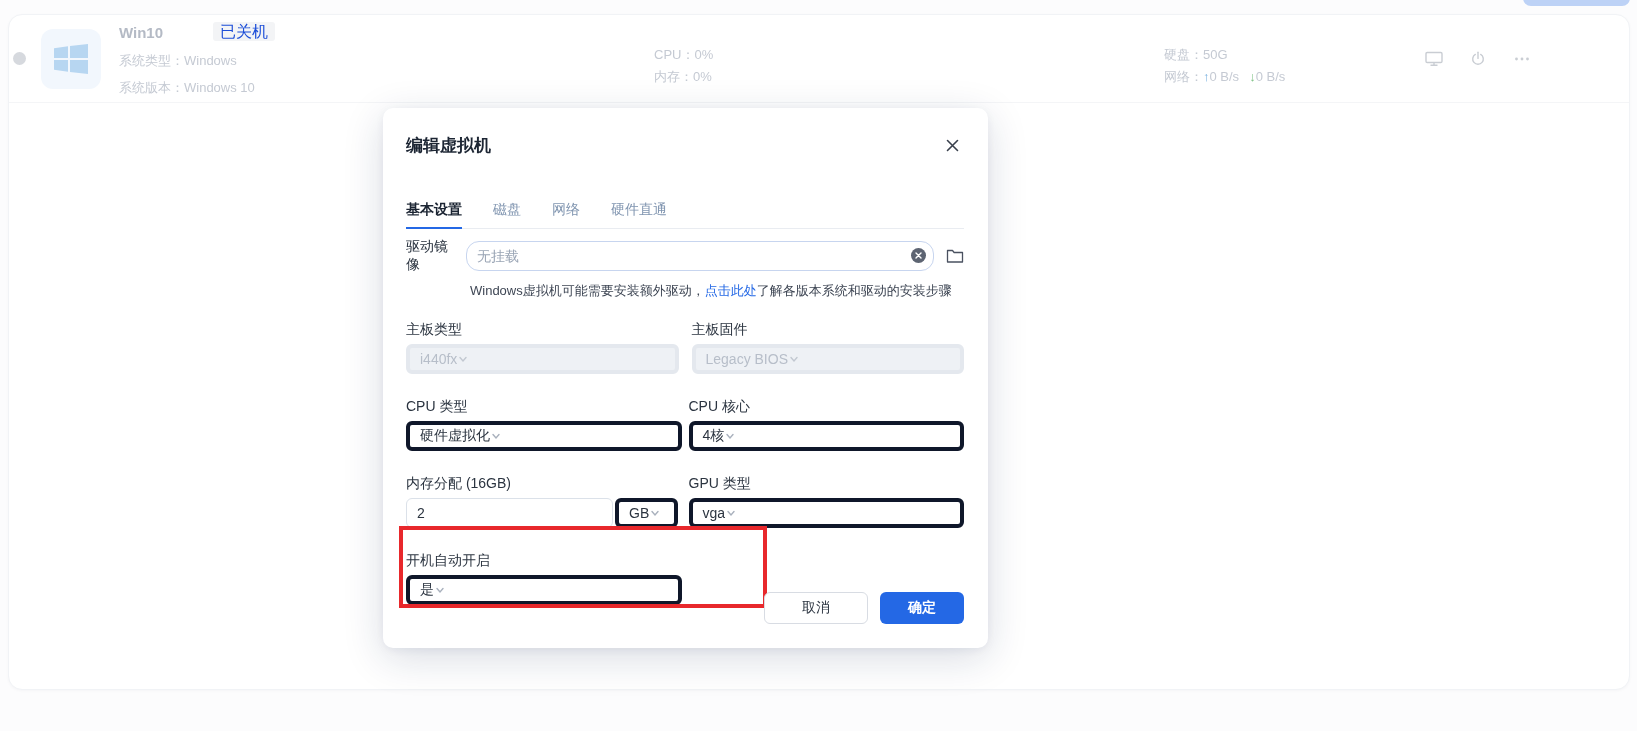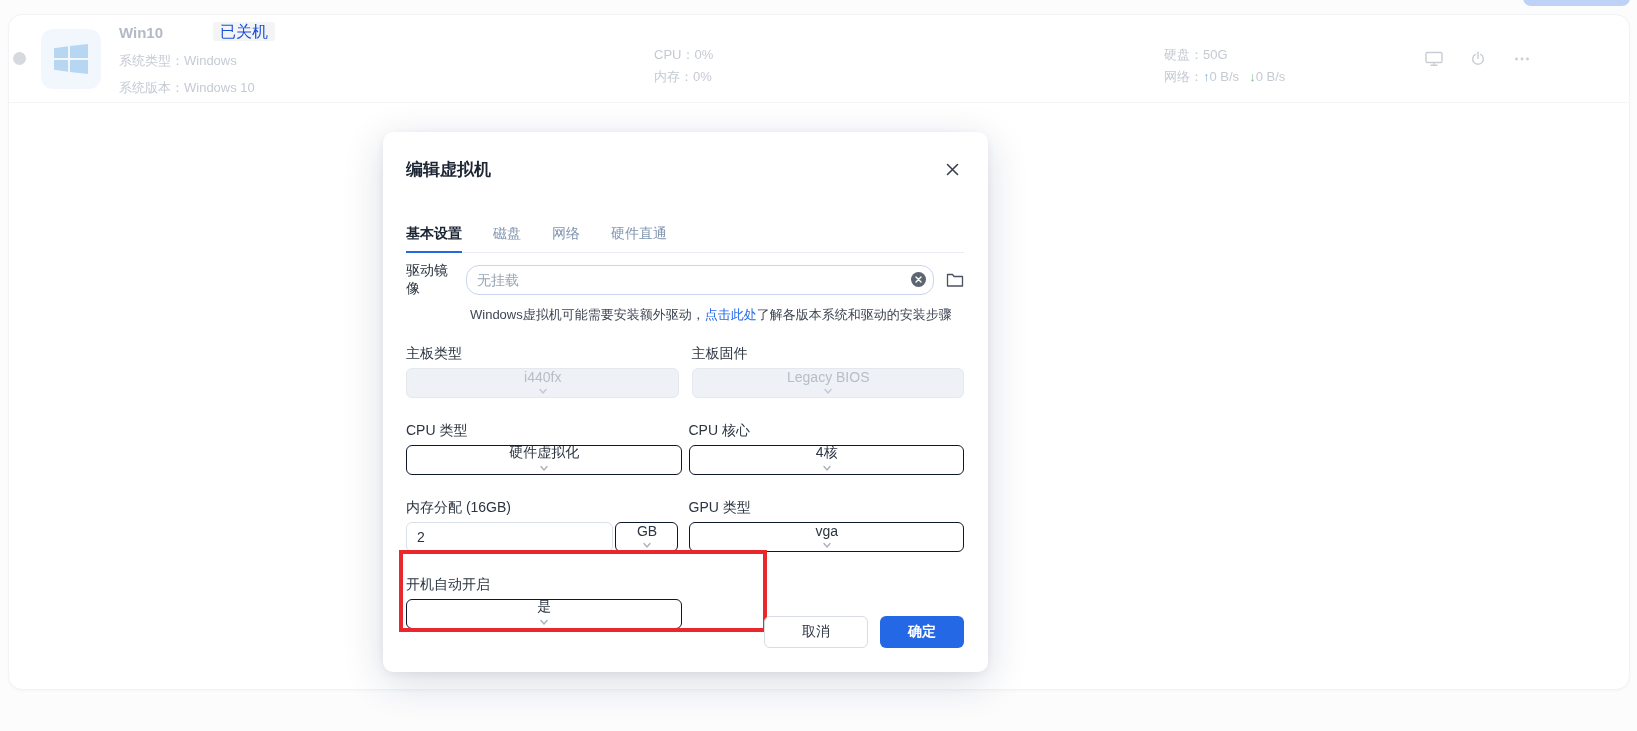--- a/index.html
+++ b/index.html
@@ -39,21 +39,21 @@
   .arrow-up   { color:#74aede; }
   .arrow-down { color:#7cc184; }
   .net-part { margin-right:10px; }
 
   .row-actions { position:absolute; right:98px; top:36px; display:flex; gap:26px; align-items:center; }
   .action-btn { width:18px; height:16px; display:flex; align-items:center; justify-content:center; cursor:pointer; }
 
   
   .modal { position:absolute; left:383px; top:108px; width:605px; height:540px;
     background:#fff; border-radius:10px; padding:0 24px 0 23px;
-    box-shadow:0 10px 40px rgba(20,40,80,0.16), 0 2px 8px rgba(20,40,80,0.06);margin-top:24px; }
+    box-shadow:0 10px 40px rgba(20,40,80,0.16), 0 2px 8px rgba(20,40,80,0.06); }
   .modal-header { display:flex; justify-content:space-between; align-items:flex-start; padding-top:28px; }
   .modal-title { font-size:17px; font-weight:bold; color:#1c2533; line-height:20px; }
   .modal-close { cursor:pointer; margin-top:2px; margin-right:4px; }
 
   .tabs { display:flex; gap:31px; margin-top:44px; border-bottom:1px solid #e9ecf1; }
   .tab { font-size:14px; color:#8095b0; padding-bottom:10px; line-height:16px; cursor:pointer; }
   .tab.active { color:#1c2533; font-weight:bold; border-bottom:2px solid #2468e5; margin-bottom:-1px; }
 
   .drive-row { display:flex; align-items:center; margin-top:9px; }
   .drive-label { width:54px; flex-shrink:0; font-size:14px; margin-right:6px; color:#2b3440; }
@@ -65,23 +65,23 @@
   .folder-btn { margin-left:12px; cursor:pointer; line-height:0; }
 
   .helper { margin:9px 0 0 64px; font-size:13px; color:#3e4654; line-height:16px; }
   .helper .link { color:#2468e5; cursor:pointer; }
 
   .grid-row { display:flex; gap:13px; }
   .mt-first { margin-top:22px; }
   .mt { margin-top:24px;gap:7px; }
   .col { flex:1; min-width:0; }
   .field-label { font-size:14px; color:#2b3440; margin-bottom:6px; line-height:17px; }
-  .select { height:30px; border:1px solid #0f172a; border-radius:6px; background:#fff;
-    display:flex; align-items:center; justify-content:flex-end; padding:0 9px 0 10px;
-    font-size:14px; color:#2b3440; cursor:pointer;flex-direction:column; }
+  .select { height:30px; border:4px solid #0f172a; border-radius:6px; background:#fff;
+    display:flex; align-items:center; justify-content:flex-start; padding:0 9px 0 10px;
+    font-size:14px; color:#2b3440; cursor:pointer; }
   .select.disabled { background:#eef1f5; border-color:#e4e8ee; color:#b7bec9; cursor:default; }
   .mem-row { display:flex; gap:2px; }
   .mem-input { width:207px; height:30px; border:1px solid #dbe1e9; border-radius:6px;
     padding:0 10px; font-size:14px; color:#2b3440; outline:none; }
   .unit-select { width:63px; flex-shrink:0; }
 
   .red-box { position:absolute; left:16px; top:418px; width:368px; height:82px;
     border:4px solid #e8282c; pointer-events:none; }
 
   .footer { position:absolute; right:24px; bottom:24px; display:flex; gap:12px; }

